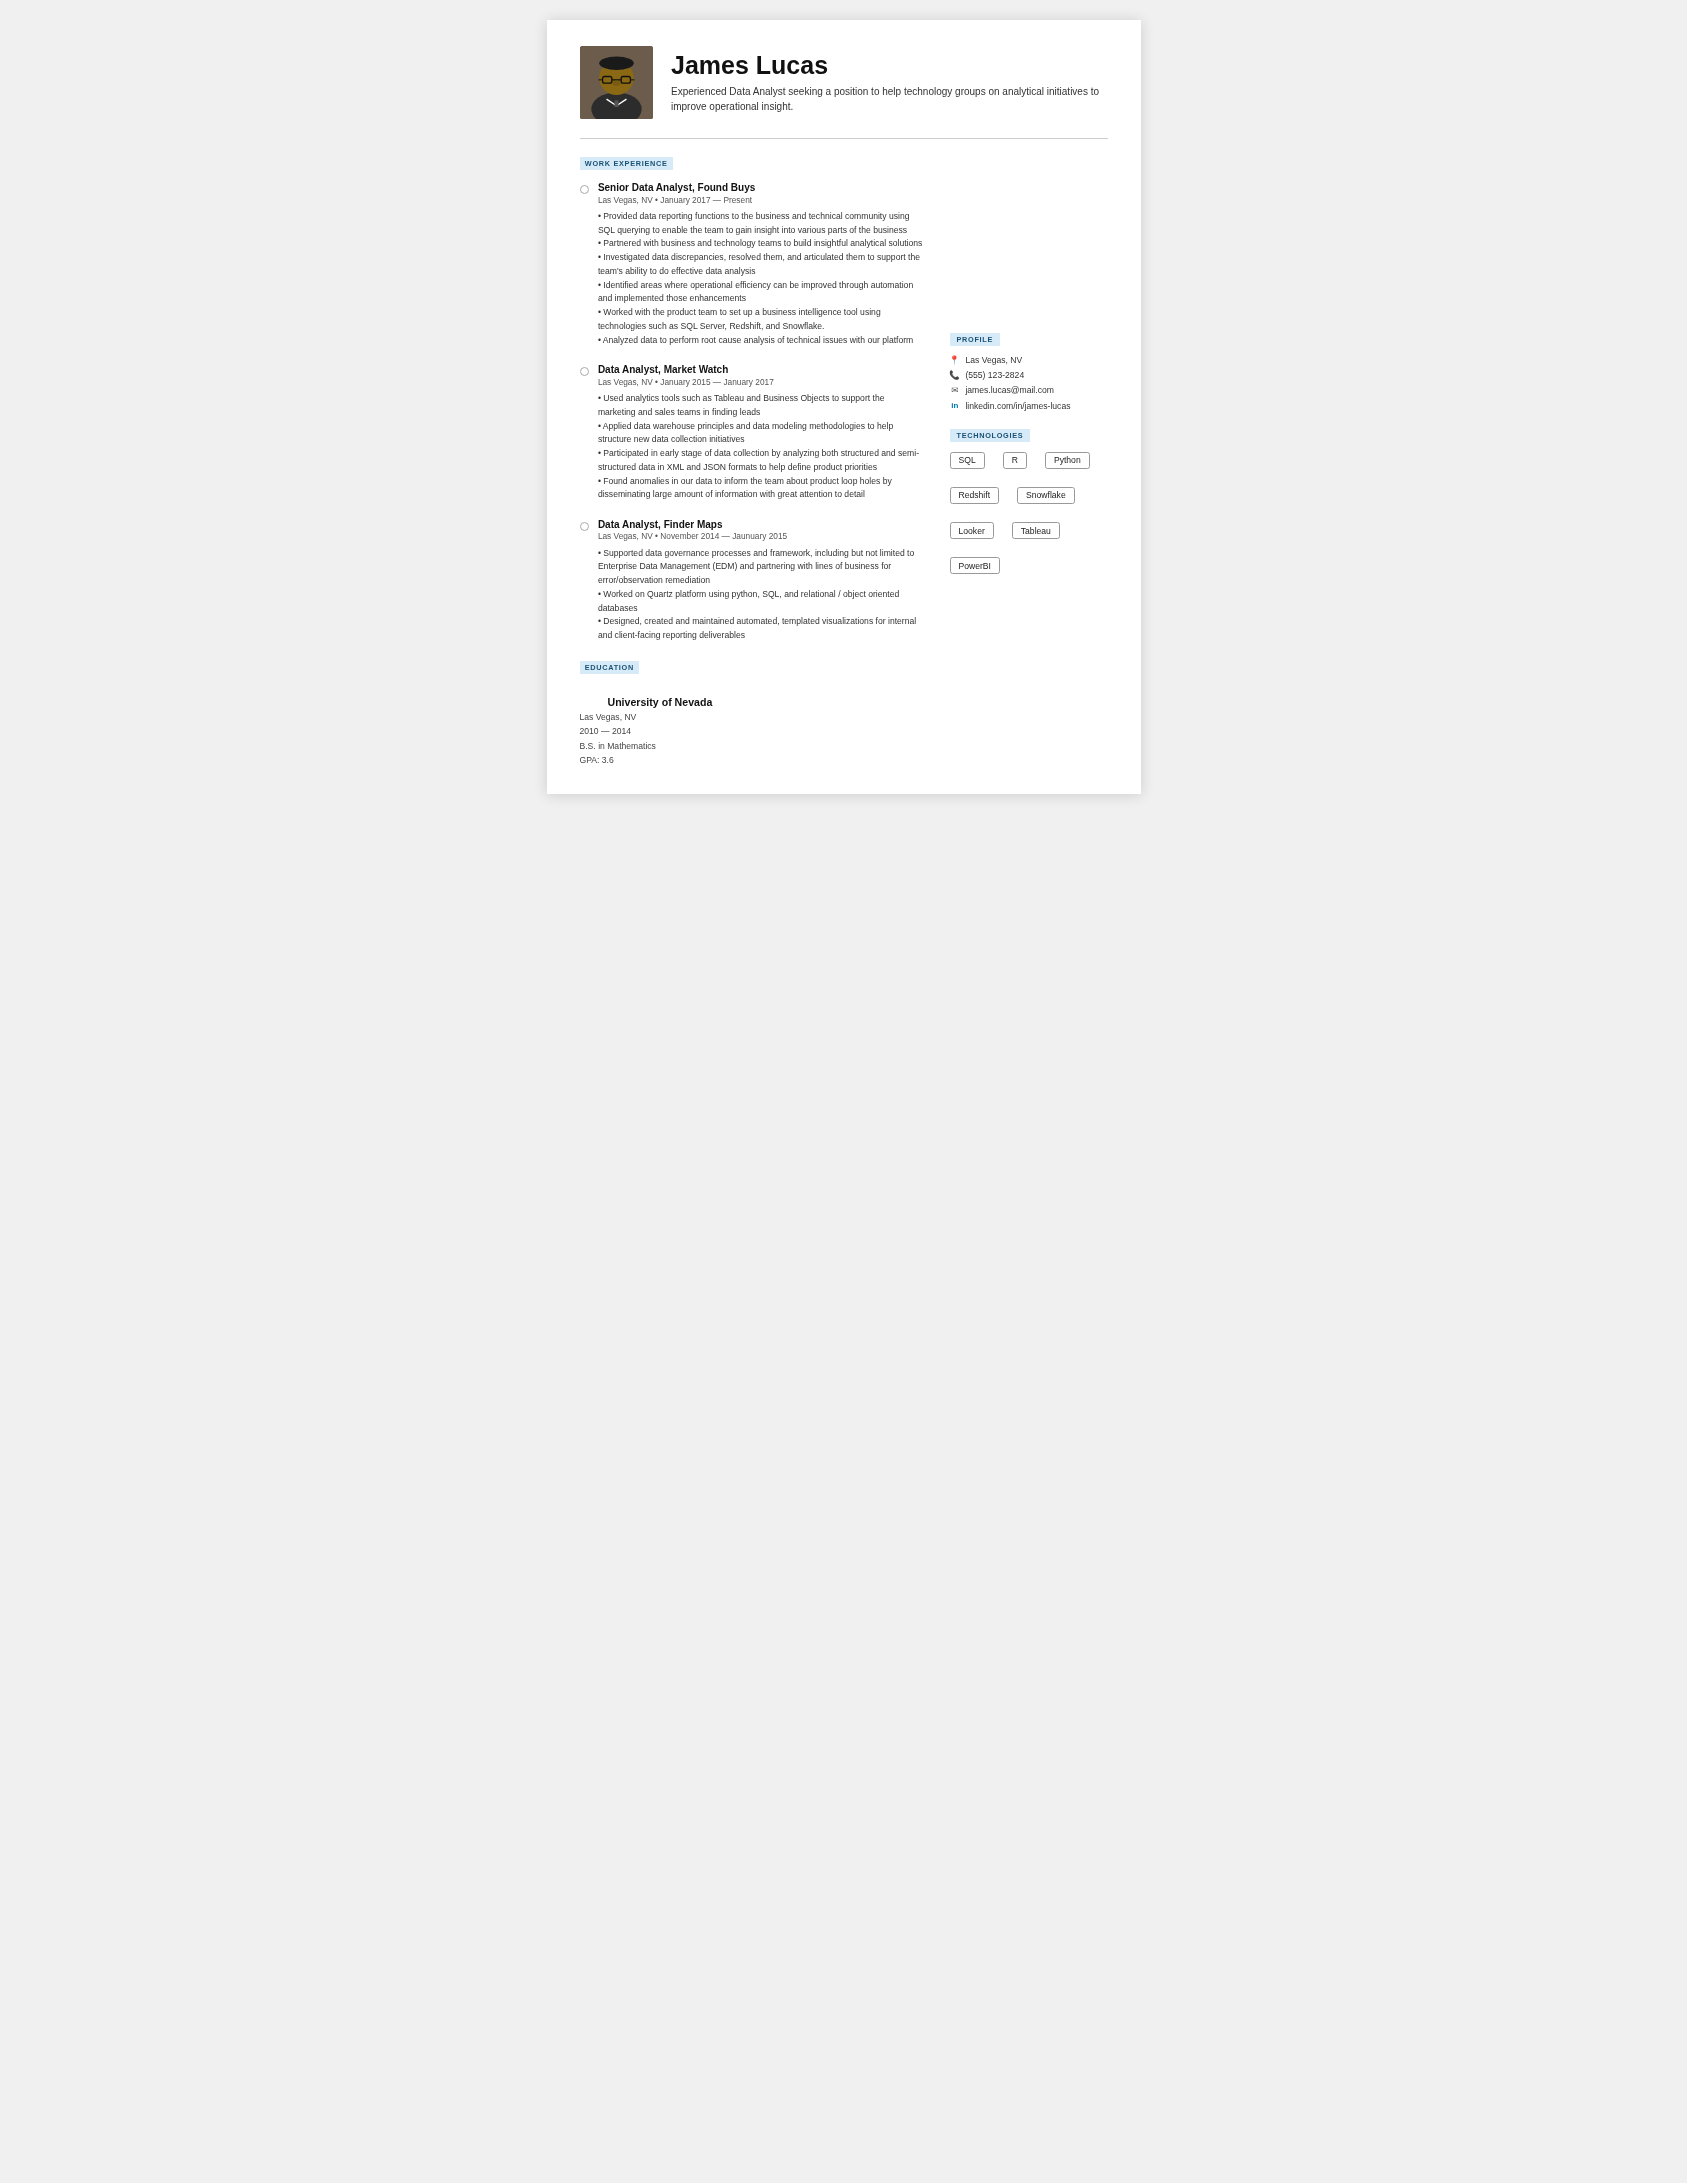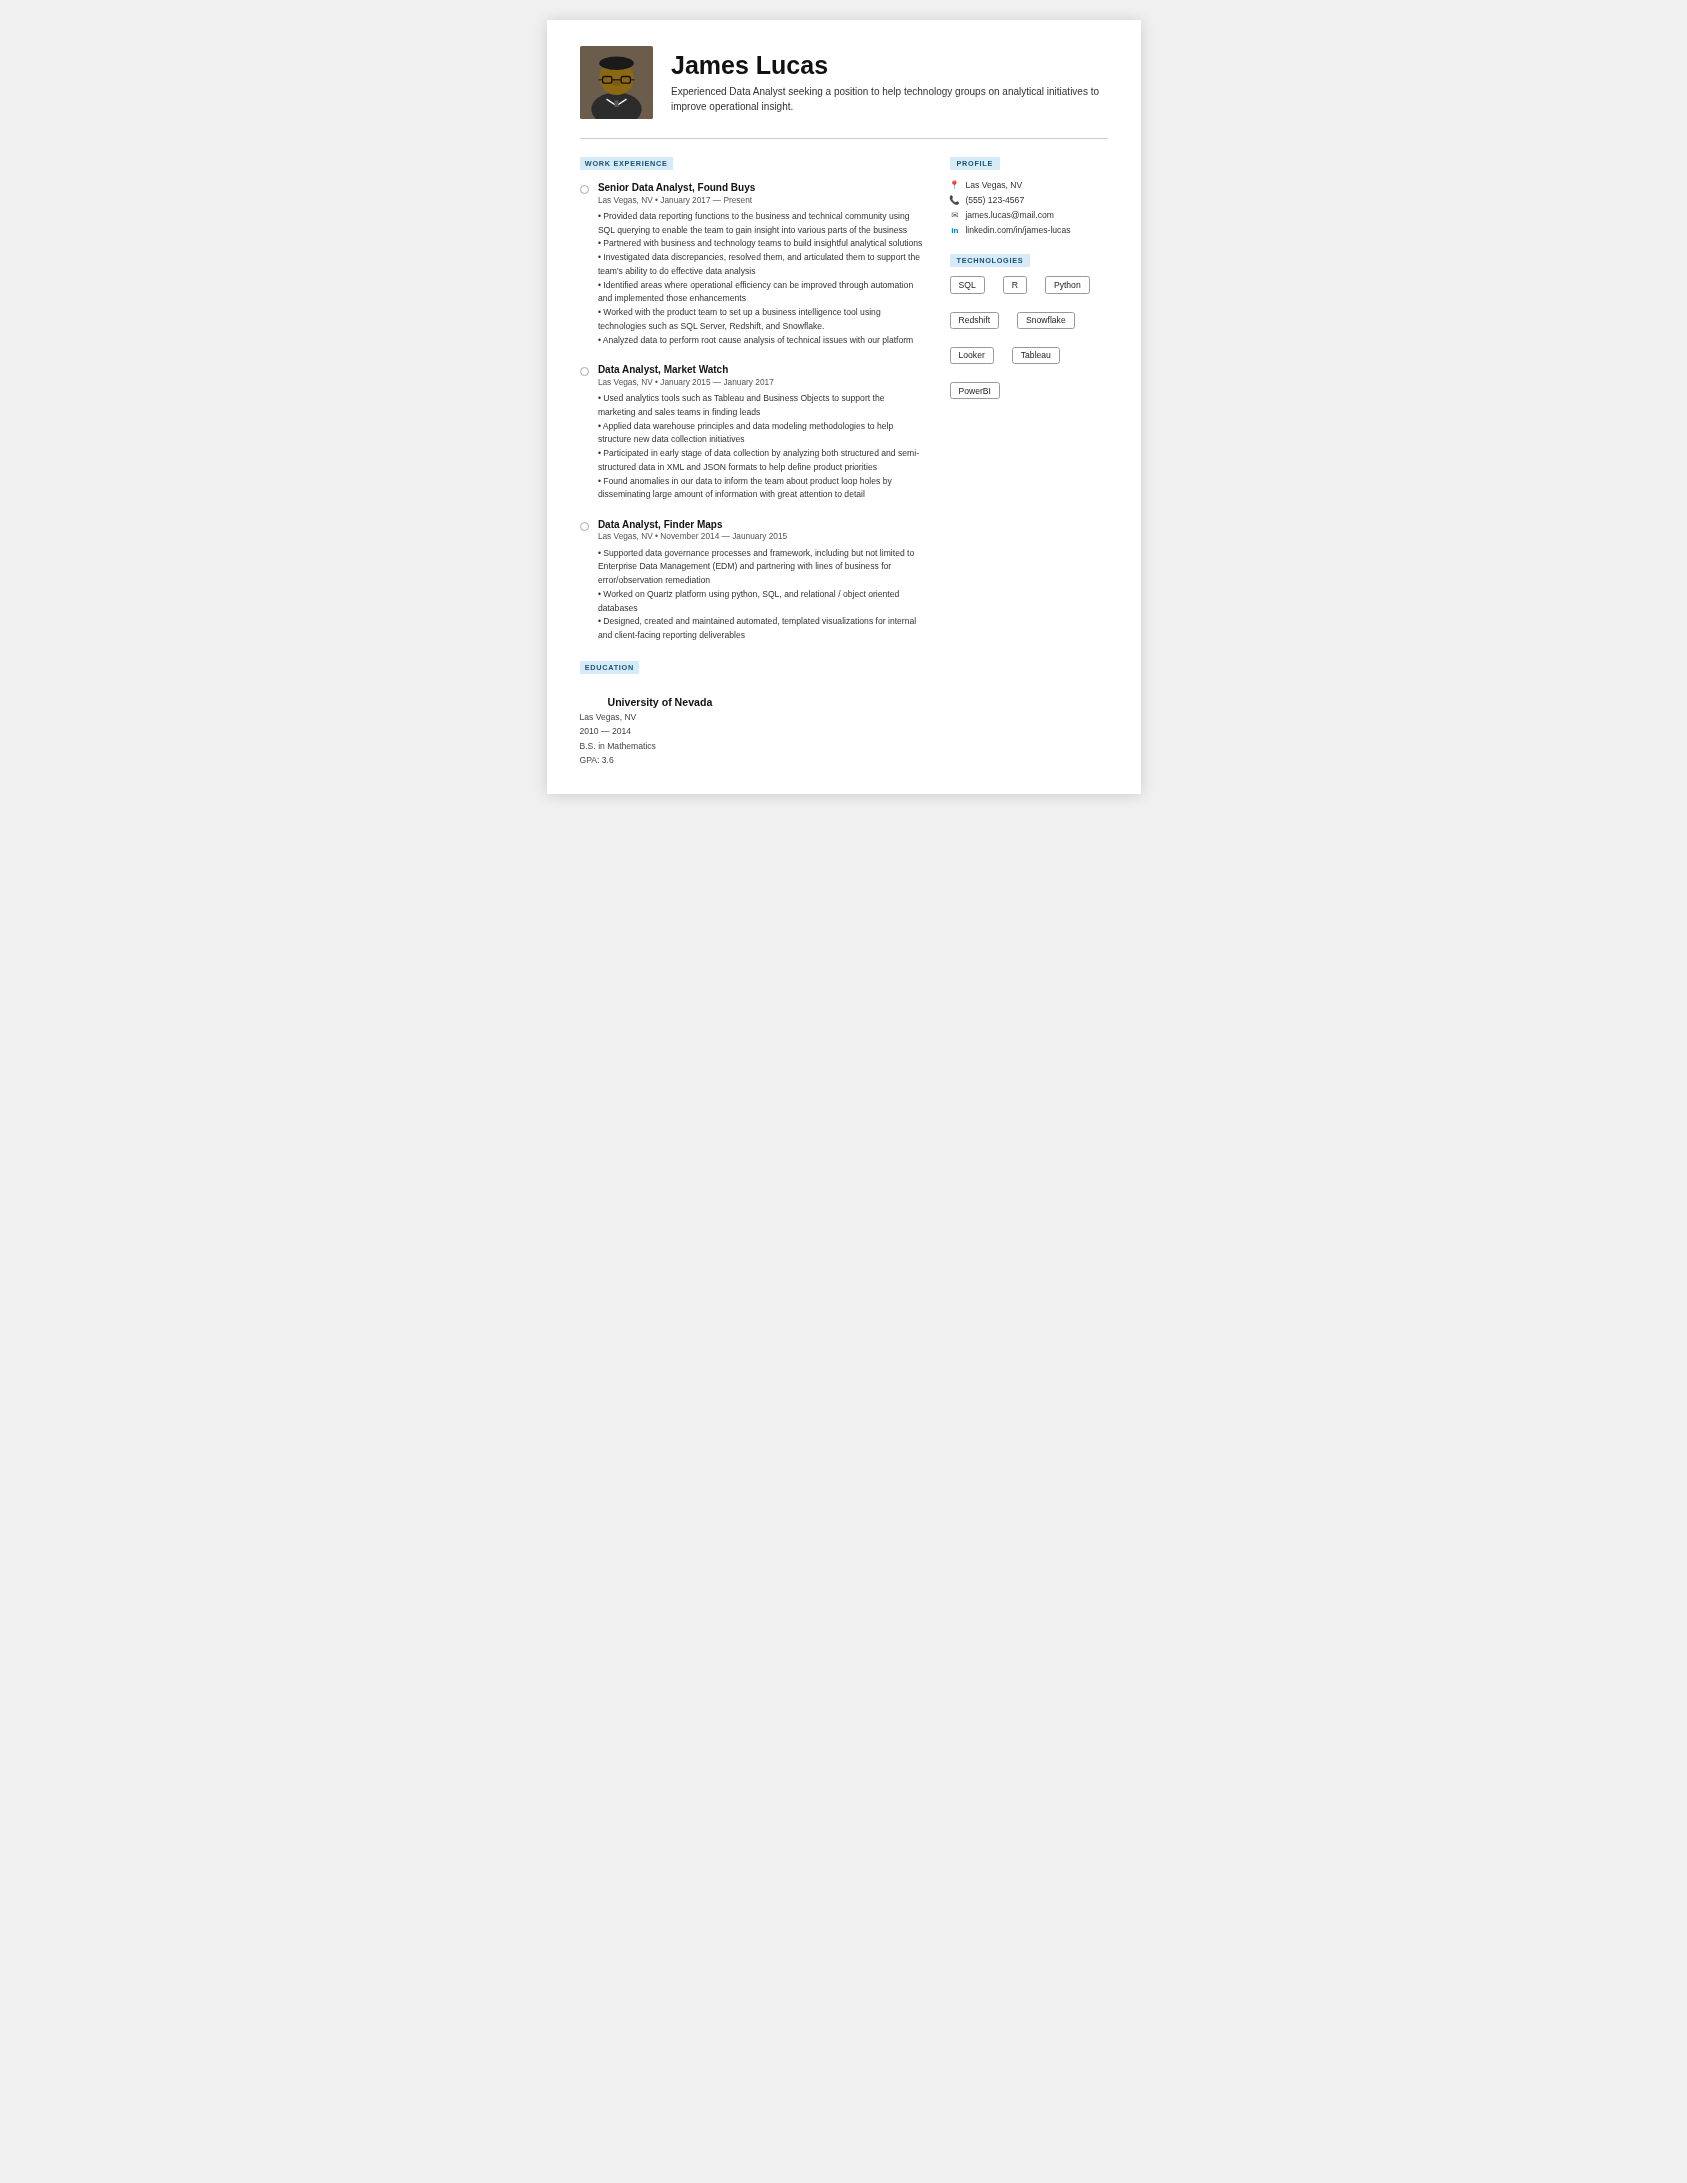--- a/index.html
+++ b/index.html
@@ -52,20 +52,21 @@
     }
     .divider {
       border: none;
       border-top: 0.7px solid #ccc;
       margin-bottom: 18.5px;
     }
     
     .main-content {
       display: flex;
       gap: 26.4px;
+      align-items: center;
     }
     .left-col { flex: 1; min-width: 0; }
     .right-col { width: 158px; flex-shrink: 0; }
     
     .section-label {
       display: inline-block;
       background: #d6eaf8;
       color: #1a5276;
       font-size: 7.3px;
       font-weight: 700;
@@ -287,21 +288,21 @@
     <div class="right-col">
 
       <div class="profile-section">
         <span class="right-section-label">PROFILE</span>
         <div class="profile-item">
           <span class="profile-icon">📍</span>
           <span>Las Vegas, NV</span>
         </div>
         <div class="profile-item">
           <span class="profile-icon">📞</span>
-          <span>(555) 123-4567</span>
+          <span>(555) 123-2824</span>
         </div>
         <div class="profile-item">
           <span class="profile-icon">✉</span>
           <span>james.lucas@mail.com</span>
         </div>
         <div class="profile-item">
           <span class="profile-icon" style="font-size:8px;font-weight:bold;color:#0077b5;">in</span>
           <span>linkedin.com/in/james-lucas</span>
         </div>
       </div>

